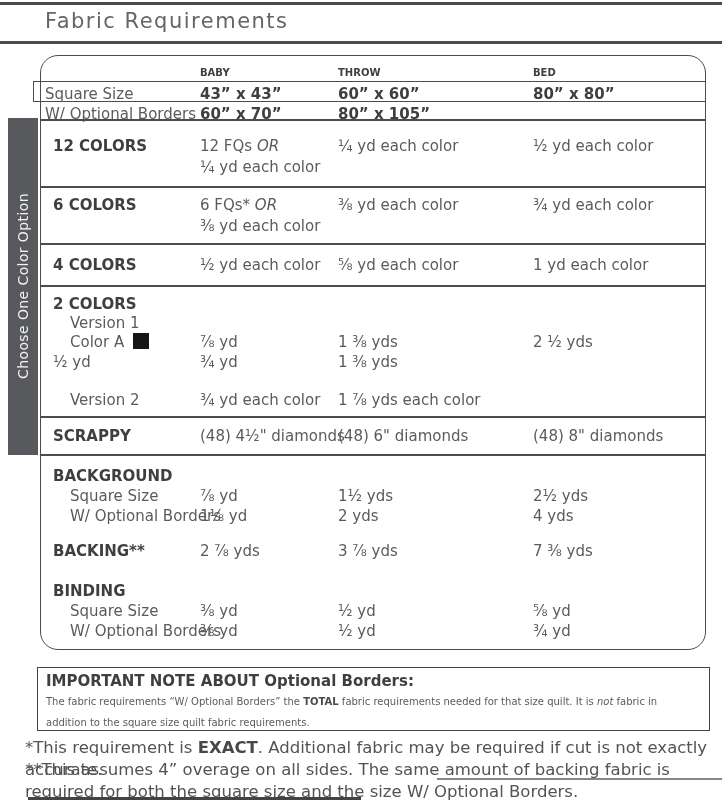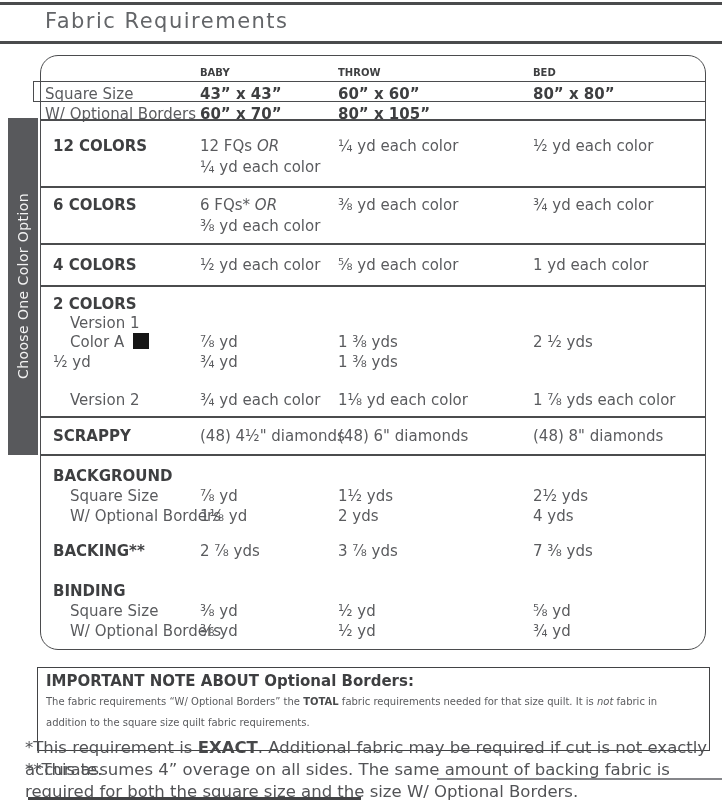--- a/index.html
+++ b/index.html
@@ -34,21 +34,21 @@
   .row-top{left:33px;width:673px;padding-left:12px;grid-template-columns:155px 138px 195px 1fr;}
   .b{font-weight:700;color:var(--dark-text);}
   .hdr{font-size:10px;}
   .ind{padding-left:17px;}
   .it{font-style:italic;}
   .swatch{display:inline-block;width:16px;height:16px;margin-left:9px;vertical-align:-2px;}
   .swatch-a{background:var(--swatch-black);}
   .swatch-b{background:#fff;border:2px solid #222;}
 
   
-  #note-box{position:absolute;left:37px;top:667px;width:673px;height:84px;border:1.6px solid #424345;padding:3px 10px 0 8px;}
+  #note-box{position:absolute;left:37px;top:667px;width:673px;height:64px;border:1.6px solid #424345;padding:3px 10px 0 8px;}
   #note-box .nh{font-size:15px;font-weight:700;color:var(--dark-text);line-height:20px;}
   #note-box .nb{font-size:10px;color:var(--body-text);line-height:21px;}
 
   
   .fn{position:absolute;left:25px;width:699px;font-size:16.5px;line-height:21.5px;color:#525356;}
   #fn1{top:737px;}
   #fn2{top:759px;}
 
   .seg{position:absolute;height:2px;}
   #seg-right{left:437px;top:778px;width:285px;background:#85868a;}
@@ -142,21 +142,20 @@
     <span>2 ½ yds</span>
   </div>
   <div class="row" style="top:352px">
     <span>½ yd</span>
     <span>¾ yd</span>
     <span>1 ⅜ yds</span>
   </div>
   <div class="row" style="top:390px">
     <span class="ind">Version 2</span>
     <span>¾ yd each color</span>
-    <span>1⅛ yd each color</span>
     <span>1 ⅞ yds each color</span>
   </div>
 
   <div class="row" style="top:426px">
     <span class="b">SCRAPPY</span>
     <span>(48) 4½" diamonds</span>
     <span>(48) 6" diamonds</span>
     <span>(48) 8" diamonds</span>
   </div>
 

